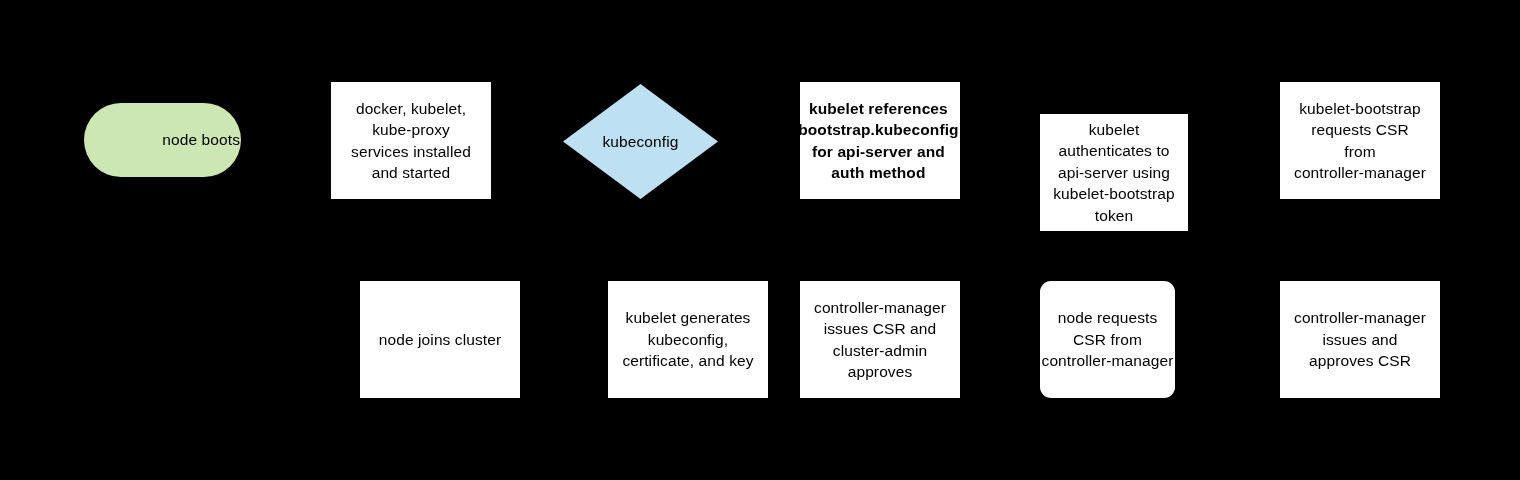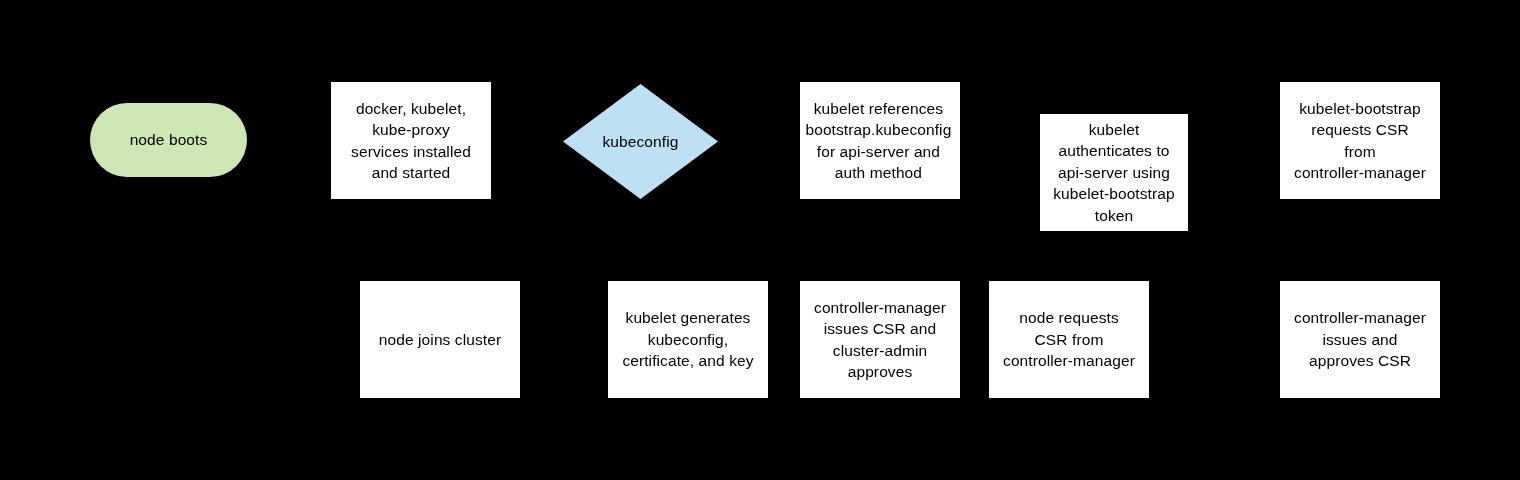--- a/index.html
+++ b/index.html
@@ -57,28 +57,29 @@
   }
   .diamond .label {
     position: relative;
     z-index: 2;
   }
   
   .overflow .label {
     white-space: pre-line;
     width: 104%;
     margin-left: -2%;
+    font-weight: bold;
   }
 </style>
 </head>
 <body>
 
 <div id="canvas">
 
-  <div class="node pill" style="left:90px; top:103px; width:157px; height:74px;">
+  <div class="node pill" style="left:84px; top:103px; width:157px; height:74px;text-align:right;">
     <span class="label">node boots</span>
   </div>
 
   <div class="node rect" style="left:331px; top:82px; width:160px; height:117px;">
     <span class="label">docker, kubelet,
 kube-proxy
 services installed
 and started</span>
   </div>
 
@@ -122,21 +123,21 @@
 certificate, and key</span>
   </div>
 
   <div class="node rect" style="left:800px; top:281px; width:160px; height:117px;">
     <span class="label">controller-manager
 issues CSR and
 cluster-admin
 approves</span>
   </div>
 
-  <div class="node rect" style="left:989px; top:281px; width:160px; height:117px;">
+  <div class="node rect" style="left:1040px; top:281px; width:135px; height:117px;border-radius:11px;">
     <span class="label">node requests
 CSR from
 controller-manager</span>
   </div>
 
   <div class="node rect" style="left:1280px; top:281px; width:160px; height:117px;">
     <span class="label">controller-manager
 issues and
 approves CSR</span>
   </div>

